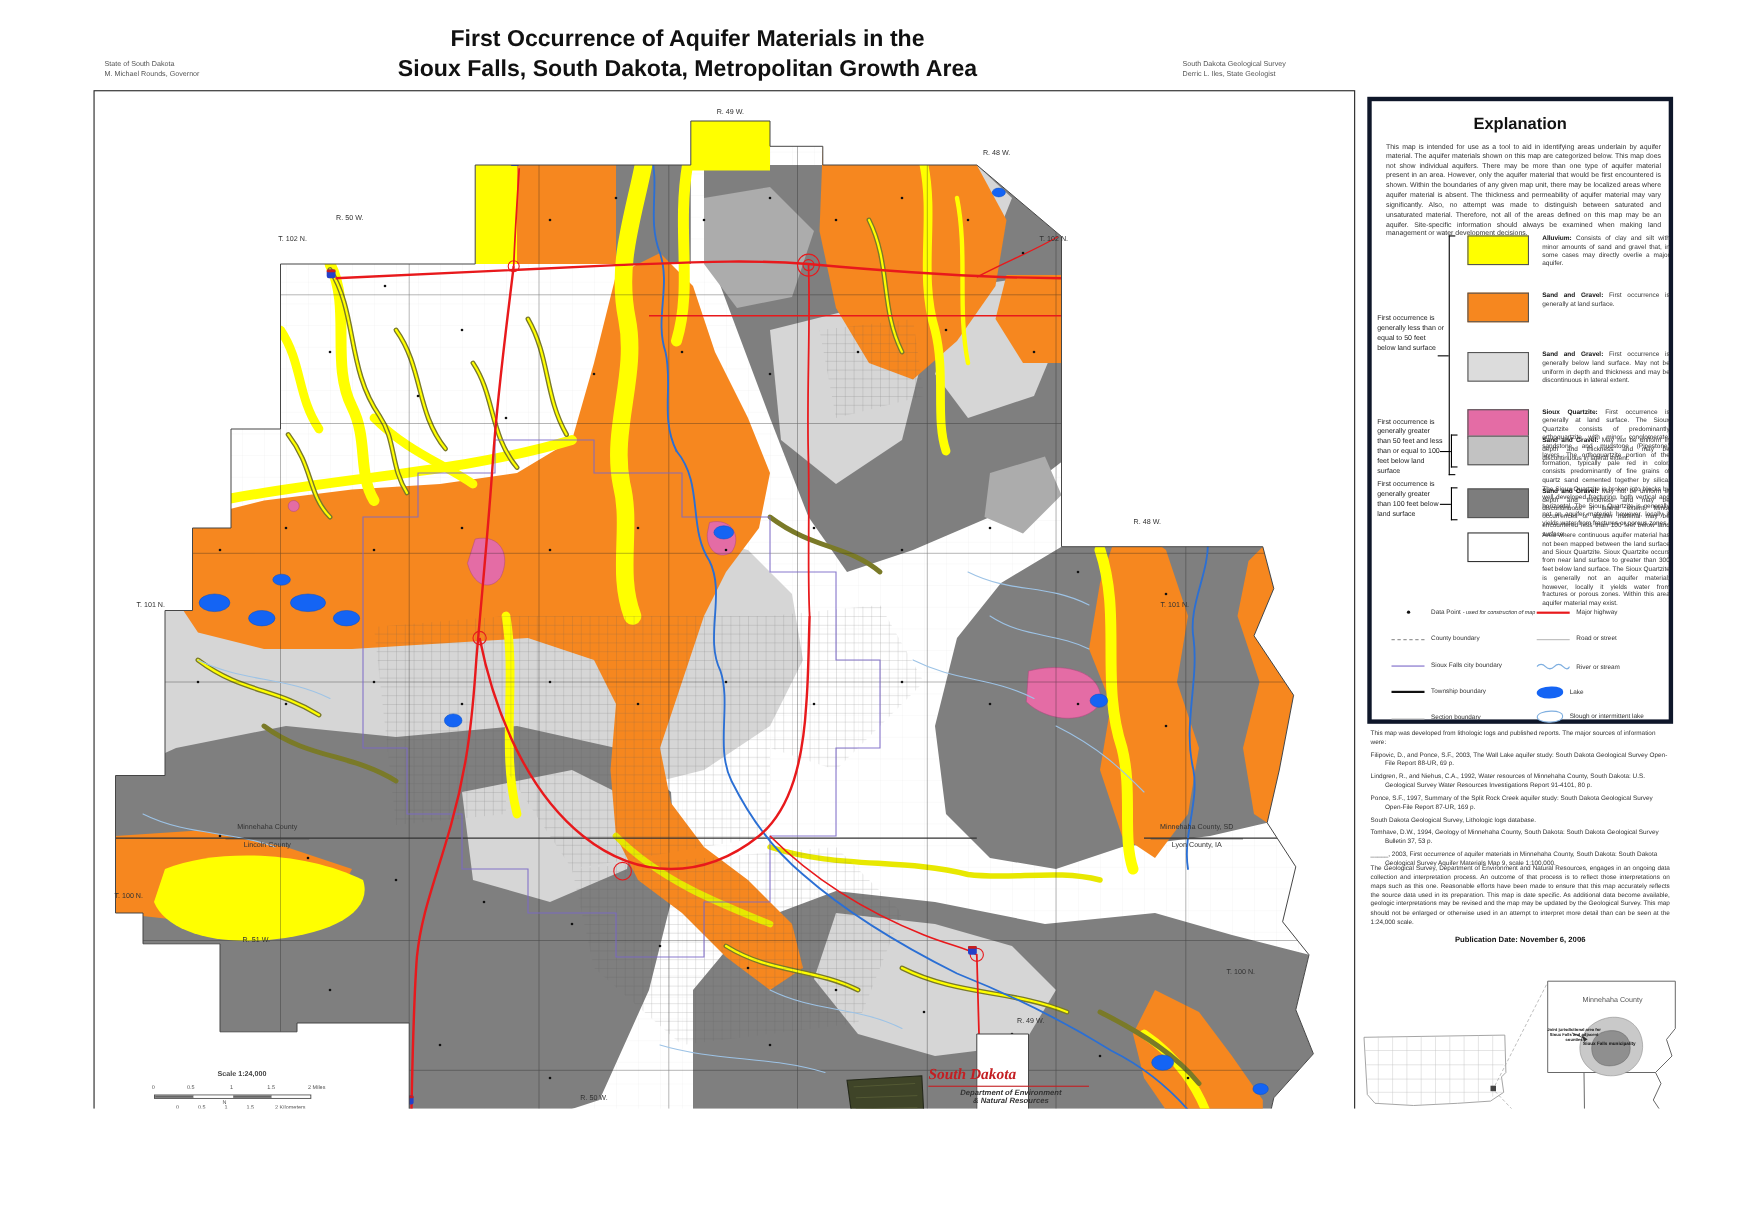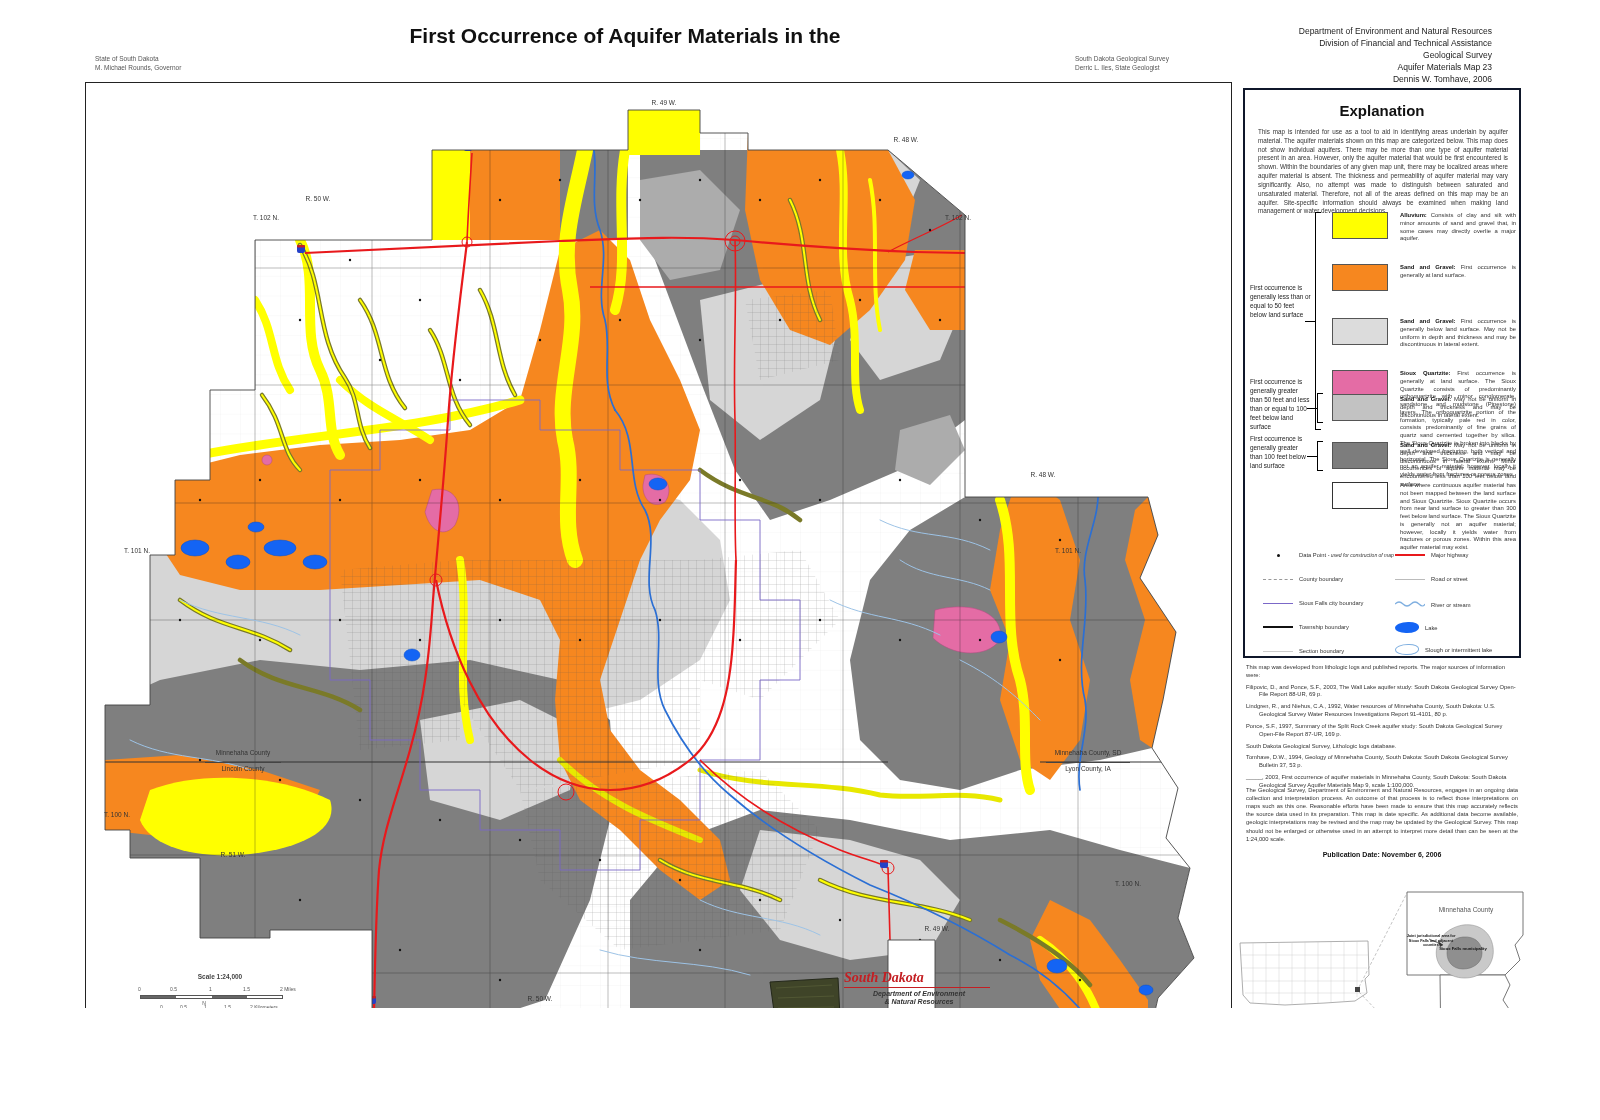--- a/index.html
+++ b/index.html
@@ -8,21 +8,21 @@
   .abs{position:absolute;}
   .cx{transform:translateX(-50%);white-space:nowrap;}
   .mlab{position:absolute;font-size:6.5px;color:#333;white-space:nowrap;}
   .map-frame{position:absolute;left:85px;top:82px;width:1147px;height:1023px;border:1px solid #222;box-sizing:border-box;}
   .title{position:absolute;left:300px;top:22px;width:650px;text-align:center;
          font-size:21px;font-weight:bold;color:#111;line-height:1.3;}
   .hdr-small{position:absolute;font-size:6.5px;color:#555;line-height:1.35;}
   .agency{position:absolute;left:1180px;top:26px;width:312px;text-align:right;
           font-size:8.5px;color:#222;line-height:1.4;}
   
-  .panel{position:absolute;left:1243px;top:88px;width:278px;height:570px;border:2px solid #0f172a;box-sizing:border-box;background:#fff;}
+  .panel{position:absolute;left:1243px;top:88px;width:278px;height:570px;border:4px solid #0f172a;box-sizing:border-box;background:#fff;}
   .panel-title{margin-top:12px;text-align:center;font-size:15px;font-weight:bold;color:#111;}
   .intro{position:absolute;left:13px;top:38px;width:250px;font-size:6.3px;color:#333;text-align:justify;line-height:1.4;}
   .ex-abs{position:absolute;}
   .glabel{font-size:6.4px;color:#222;line-height:1.4;}
   .swatch{position:absolute;width:56px;height:27px;border:0.5px solid #555;box-sizing:border-box;}
   .ldesc{position:absolute;left:155px;width:116px;font-size:5.9px;color:#333;line-height:1.32;text-align:justify;}
   .lg-name{font-weight:bold;color:#111;}
   .brk{position:absolute;width:5px;border-left:1px solid #000;border-top:1px solid #000;border-bottom:1px solid #000;}
   .brk::before{content:"";position:absolute;left:-11px;top:50%;width:10px;border-top:1px solid #000;}
   .symrow{position:absolute;display:flex;align-items:center;gap:6px;font-size:5.8px;color:#333;}
@@ -55,31 +55,25 @@
 <body>
 
 <div class="sheet">
 
   <div class="hdr-small" style="left:95px;top:55px;">
     <div>State of South Dakota</div>
     <div>M. Michael Rounds, Governor</div>
   </div>
   <div class="title">
     <div>First Occurrence of Aquifer Materials in the</div>
+    <div>Sioux Falls, South Dakota, Metropolitan Growth Area</div>
   </div>
   <div class="hdr-small" style="left:1075px;top:55px;">
     <div>South Dakota Geological Survey</div>
     <div>Derric L. Iles, State Geologist</div>
-  </div>
-  <div class="agency">
-    <div>Department of Environment and Natural Resources</div>
-    <div>Division of Financial and Technical Assistance</div>
-    <div>Geological Survey</div>
-    <div>Aquifer Materials Map 23</div>
-    <div>Dennis W. Tomhave, 2006</div>
   </div>
 
   <div class="map-frame"></div>
 
   <svg class="abs" style="left:85px;top:82px;" width="1147" height="1023" viewBox="85 82 1147 1023">
     <defs>
       <clipPath id="clipMap">
         <path d="M432,150 H628 V110 H700 V133 H748 V150 H888 L965,215 V497 H1148 L1158,535 L1140,578 L1176,632 L1163,700 L1152,748 L1178,788 L1166,838 L1190,868 L1178,918 L1194,958 L1158,998 L1148,1042 H1062 V1012 H935 V940 H888 V1012 H748 V1040 H628 V1012 H508 V1036 H438 V1012 H372 V930 H270 V938 H200 V858 H130 V830 H105 V705 H150 V555 H175 V480 H210 V390 H255 V240 H432 Z"></path>
       </clipPath>
       <pattern id="secgrid" width="20" height="19.7" patternUnits="userSpaceOnUse">

